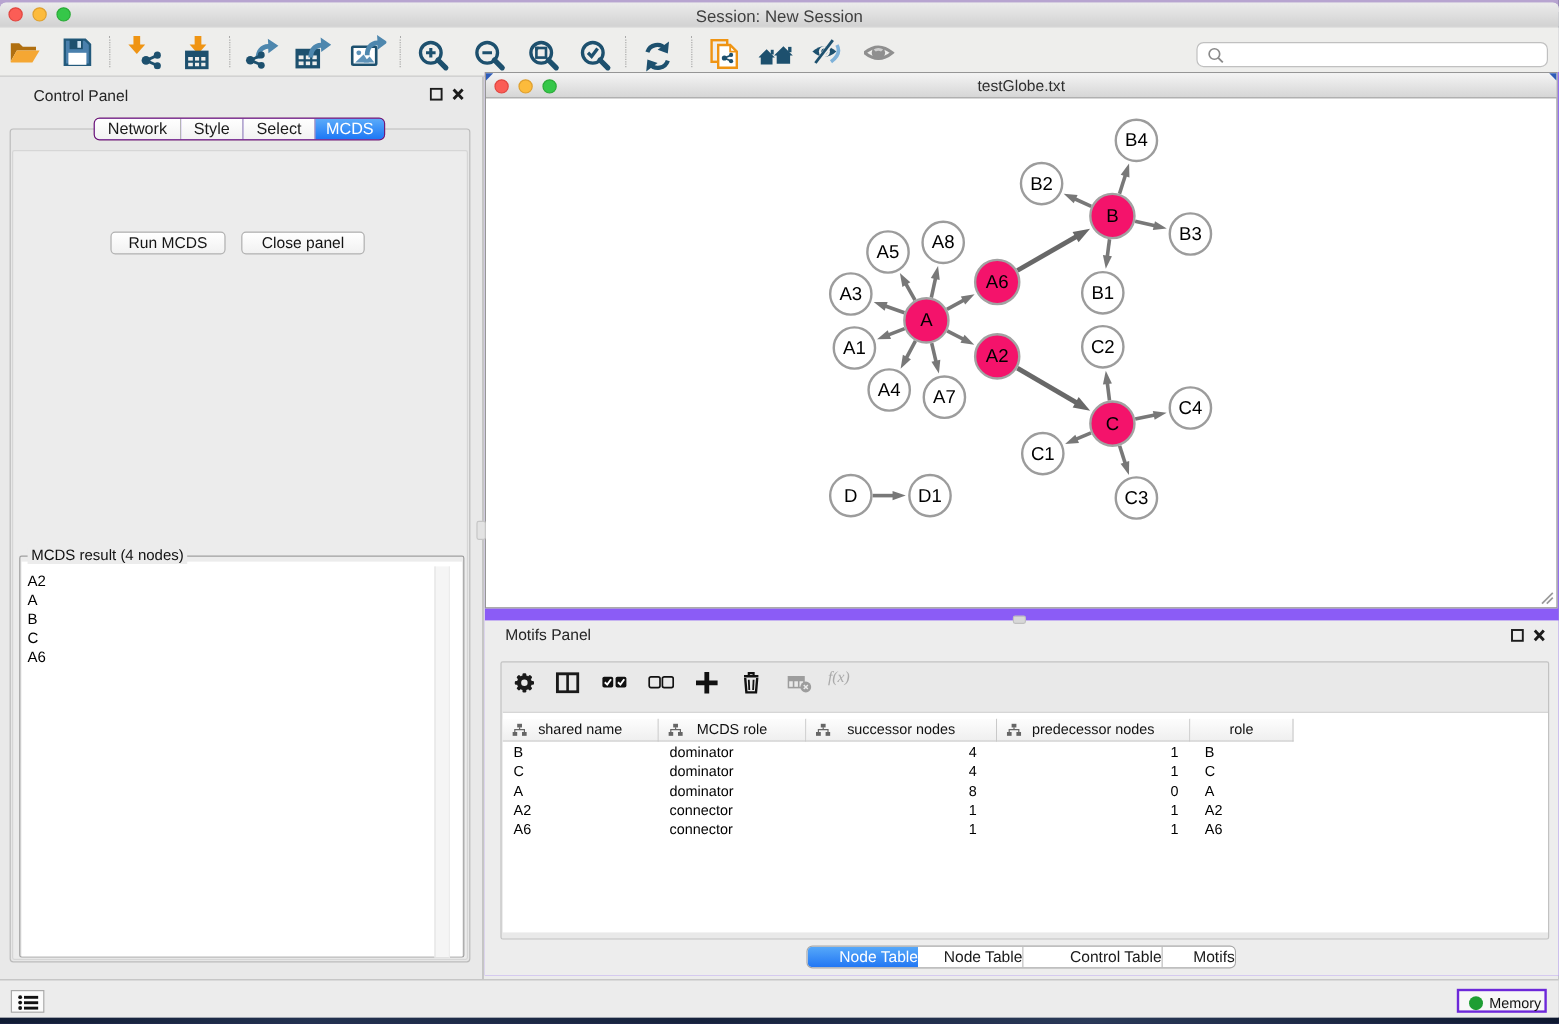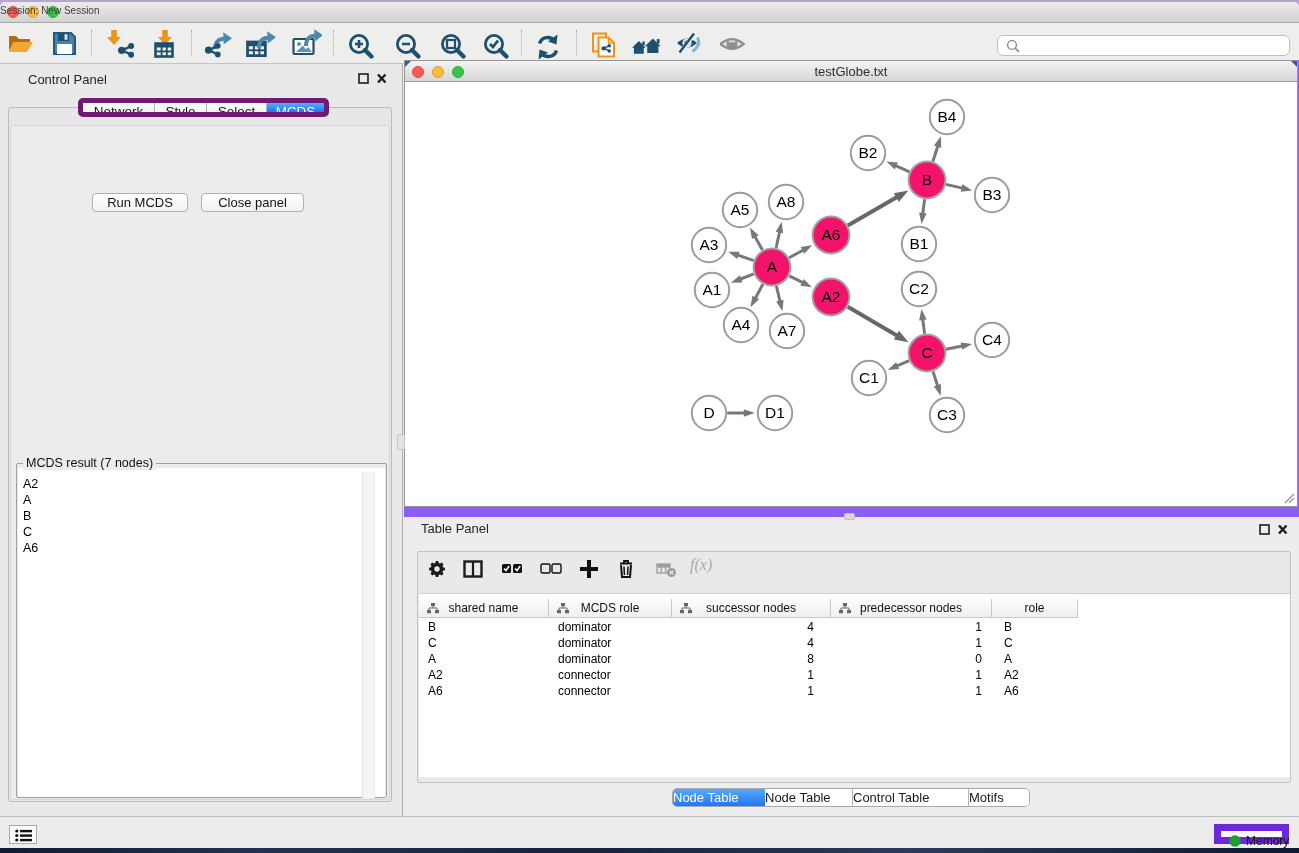--- a/index.html
+++ b/index.html
@@ -1,31 +1,31 @@
 <!DOCTYPE html>
 <html><head><meta charset="utf-8"><title>Session: New Session</title>
 <style>
 *{margin:0;padding:0;box-sizing:border-box}
 html,body{width:1299px;height:853px;overflow:hidden;font-family:"Liberation Sans",sans-serif;background:#18233d}
 .abs{position:absolute}
 #deskTop{position:absolute;left:0;top:0;width:1299px;height:10px;background:#b7a4d0}
 #bottomWall{position:absolute;left:0;top:845px;width:1299px;height:8px;background:linear-gradient(90deg,#101b33,#233250 20%,#16223c 45%,#2a3a58 70%,#0e1830)}
 #app{position:absolute;left:0;top:1.5px;width:1299px;height:846.5px;background:#ececec;border-radius:5px 5px 0 0;overflow:hidden}
 #titlebar{position:absolute;left:0;top:0;width:1299px;height:21.5px;background:linear-gradient(#ececec,#d2d2d2);border-bottom:1px solid #a9a9a9;border-radius:5px 5px 0 0}
-#titlebar .t{position:absolute;left:0;right:0;top:3.5px;font-size:10px;color:#404040}
+#titlebar .t{position:absolute;left:0;right:0;top:3.5px;text-align:center;font-size:14px;color:#404040}
 .tl{position:absolute;border-radius:50%}
 #toolbar{position:absolute;left:0;top:21.5px;width:1299px;height:40.5px;background:#eeeeec;border-bottom:1px solid #c4c4c4}
 .tbi{position:absolute;top:0}
 .tsep{position:absolute;top:7px;width:0;height:26px;border-left:1px dotted #a9a9a9}
 #searchbox{position:absolute;left:997px;top:11.5px;width:293px;height:21px;background:#fff;border:1px solid #c0c0c0;border-radius:6px}
 #cpanel{position:absolute;left:0;top:62px;width:403px;height:753px;background:#e9e9e9;border-right:1px solid #aeaeae}
 .panhead{position:absolute;font-size:13px;color:#252525}
 #cp-pane{position:absolute;left:8px;top:43px;width:384px;height:695px;background:#e7e7e7;border:1px solid #bcbcbc;border-radius:3px}
 #cp-inner{position:absolute;left:10px;top:61px;width:380px;height:675px;background:#ececec;border:1px solid #d6d6d6;border-radius:2px}
-#cp-tabs{position:absolute;left:78px;top:34px;height:19px;display:flex;border:5px solid #701a75;border-radius:5px;overflow:hidden;background:#8b5cf6;z-index:5}
+#cp-tabs{position:absolute;left:78px;top:34px;height:19px;display:flex;border:1px solid #701a75;border-radius:5px;overflow:hidden;background:#8b5cf6;z-index:5}
 #cp-tabs .tab{font-size:13.5px;color:#1a1a1a;text-align:center;line-height:17px;border-right:1px solid #b4b4b4;background:linear-gradient(#ffffff,#f2f2f2)}
 #cp-tabs .tab.sel{background:linear-gradient(#5aabfa,#1d78f5);color:#fff;border-right:none}
 .btn{position:absolute;height:19px;background:linear-gradient(#ffffff,#f1f1f1);border:1px solid #b1b1b1;border-radius:4px;font-size:13px;color:#141414;text-align:center;line-height:17px}
 #dropdown{position:absolute;left:44px;top:95px;width:311px;height:20px;background:#fff;border:1px solid #b3b3b3;border-radius:4px}
 #dropdown .txt{position:absolute;left:12px;top:2px;font-size:13.5px;color:#111}
 #dd-spin{position:absolute;right:-1px;top:-1px;width:19px;height:20px;border-radius:3px 5px 5px 3px;background:linear-gradient(#5fb0fb,#1a6ef3)}
 #fieldset{position:absolute;left:16px;top:399px;width:371px;height:335px;border:1px solid #9f9f9f;border-radius:2px}
 #fieldset .leg{position:absolute;left:6px;top:-8px;background:#ececec;font-size:12.5px;color:#111;padding:0 3px}
 #fieldset .listbox{position:absolute;left:1px;top:4px;width:367px;height:329px;background:#fff}
 #fieldset .items{position:absolute;left:5px;top:8px;font-size:12.5px;color:#000;line-height:16px}
@@ -33,26 +33,26 @@
 #mdi{position:absolute;left:404px;top:58px;width:1054px;height:753px;background:#8b5cf6}
 #netwin{position:absolute;left:0px;top:0.5px;width:894px;height:447px;border:1px solid #969696;background:#fff}
 #nw-title{position:absolute;left:0;top:0;width:100%;height:21px;background:linear-gradient(#f4f4f4,#d6d6d6);border-bottom:1px solid #9e9e9e}
 #nw-title .t{position:absolute;left:0;right:0;top:3px;text-align:center;font-size:13px;color:#2f2f2f}
 #tpanel{position:absolute;left:0;top:457px;width:895px;height:296px;background:#ededed}
 #tp-inner{position:absolute;left:13px;top:34px;width:874px;height:232px;background:#e9e9e9;border:1px solid #c2c2c2;border-radius:2px}
 #tp-table{position:absolute;left:1px;top:41px;width:871px;height:184px;background:#fff;border-top:1px solid #cdcdcd}
 .hcell{position:absolute;top:5px;height:19px;background:linear-gradient(#fdfdfd,#efefef);border-right:1px solid #c9c9c9;border-bottom:1px solid #c9c9c9;font-size:12px;color:#111;text-align:center;line-height:19px}
 .trow{position:absolute;font-size:12px;color:#000;height:16px;line-height:16px}
 #btabs{position:absolute;left:268px;top:271px;height:19px;display:flex;border:1px solid #a8a8a8;border-radius:5px;overflow:hidden;background:#fff}
-#btabs .tab{font-size:13px;color:#1a1a1a;text-align:left;line-height:17px;border-right:1px solid #b4b4b4;background:#fff}
+#btabs .tab{font-size:13px;color:#1a1a1a;text-align:right;line-height:17px;border-right:1px solid #b4b4b4;background:#fff}
 #btabs .tab.sel{background:linear-gradient(#56a8f9,#2277f4);color:#fff;border-right:none}
 #btabs .tab:last-child{border-right:none}
 #statusbar{position:absolute;left:0;top:814.5px;width:1299px;height:32px;background:#ececec;border-top:1px solid #bdbdbd}
 #listbtn{position:absolute;left:9px;top:8px;width:28px;height:19px;background:#fbfbfb;border:1px solid #a9a9a9}
-#membtn{position:absolute;left:1214px;top:7px;width:75px;height:20px;background:#f7f7f7;border:7px solid #6d28d9;font-size:12px;color:#111}
+#membtn{position:absolute;left:1214px;top:7px;width:75px;height:20px;background:#f7f7f7;border:2px solid #6d28d9;font-size:12px;color:#111}
 </style></head>
 <body>
 <div id="deskTop"></div>
 <div id="bottomWall"></div>
 <div id="app">
   <div id="titlebar">
       <div class="tl" style="left:7px;top:4px;width:12px;height:12px;background:#fb5d56;border:1px solid #e14640"></div>
       <div class="tl" style="left:27px;top:4px;width:12px;height:12px;background:#fcbb3c;border:1px solid #dfa02f"></div>
       <div class="tl" style="left:47px;top:4px;width:12px;height:12px;background:#35c749;border:1px solid #2bab38"></div>
       <div class="t">Session: New Session</div>
@@ -216,21 +216,21 @@
       </div>
 <div id="cp-pane"></div>
 <div id="cp-inner"></div>
 <div class="btn" style="left:92px;top:129px;width:96px">Run MCDS</div>
 <div class="btn" style="left:201px;top:129px;width:103px">Close panel</div>
 <div id="fieldset">
   <div class="listbox">
           <div class="items">A2<br>A<br>B<br>C<br>A6</div>
           <div class="sbar"></div>
         </div>
-  <div class="leg">MCDS result (7 nodes)</div>
+  <div class="leg">MCDS result (4 nodes)</div>
 </div>
 </div>
   <div id="mdi">
     <div id="netwin">
 <div id="nw-title">
           <div class="tl" style="left:7px;top:5px;width:12px;height:12px;background:#fb5d56;border:1px solid #e14640"></div>
           <div class="tl" style="left:27px;top:5px;width:12px;height:12px;background:#fcbb3c;border:1px solid #dfa02f"></div>
           <div class="tl" style="left:47px;top:5px;width:12px;height:12px;background:#35c749;border:1px solid #2bab38"></div>
           <div class="t">testGlobe.txt</div>
         </div>
@@ -317,21 +317,21 @@
 <circle cx="426" cy="153" r="18.4" fill="#f4136b" stroke="#a2a2a2" stroke-width="2"></circle>
 <text x="426" y="158" text-anchor="middle" font-size="15.5" fill="#000">A6</text>
 <circle cx="426" cy="215" r="18.4" fill="#f4136b" stroke="#a2a2a2" stroke-width="2"></circle>
 <text x="426" y="220" text-anchor="middle" font-size="15.5" fill="#000">A2</text>
 <circle cx="522" cy="98" r="18.4" fill="#f4136b" stroke="#a2a2a2" stroke-width="2"></circle>
 <text x="522" y="103" text-anchor="middle" font-size="15.5" fill="#000">B</text>
 <circle cx="522" cy="271" r="18.4" fill="#f4136b" stroke="#a2a2a2" stroke-width="2"></circle>
 <text x="522" y="276" text-anchor="middle" font-size="15.5" fill="#000">C</text>
 </svg>
     <div id="tpanel">
-<div class="panhead" style="left:17px;top:4px">Table Panel</div>
+<div class="panhead" style="left:17px;top:4px">Motifs Panel</div>
 <svg class="abs" style="left:855px;top:7px" width="30" height="12" viewBox="0 0 30 12">
           <rect x="1" y="1" width="9" height="9" fill="none" stroke="#1c1c1c" stroke-width="1.6"></rect>
           <path d="M20 1.5 L27.5 9.5 M27.5 1.5 L20 9.5" stroke="#1c1c1c" stroke-width="2.4"></path>
         </svg>
 <div id="tp-inner">
           <svg class="abs" style="left:9px;top:7px" width="20" height="20" viewBox="0 0 20 20">
             <g fill="#1a1a1a">
               <rect x="8.4" y="2" width="3.2" height="16" rx="1" transform="rotate(0 10 10)"></rect>
               <rect x="8.4" y="2" width="3.2" height="16" rx="1" transform="rotate(45 10 10)"></rect>
               <rect x="8.4" y="2" width="3.2" height="16" rx="1" transform="rotate(90 10 10)"></rect>
@@ -368,21 +368,21 @@
             <g stroke="#9d9d9d" fill="none" stroke-width="1.3">
               <rect x="1" y="2" width="13" height="9"></rect>
               <line x1="1" y1="5" x2="14" y2="5"></line>
               <line x1="5.3" y1="2" x2="5.3" y2="11"></line>
               <line x1="9.6" y1="2" x2="9.6" y2="11"></line>
             </g>
             <rect x="1" y="2" width="13" height="3" fill="#9d9d9d"></rect>
             <circle cx="15.5" cy="10.5" r="4.5" fill="#9d9d9d"></circle>
             <path d="M13.8 8.8 L17.2 12.2 M17.2 8.8 L13.8 12.2" stroke="#e9e9e9" stroke-width="1.3"></path>
           </svg>
-          <div class="abs" style="left:272px;top:4px;font-family:'Liberation Serif',serif;font-style:italic;font-size:16px;color:#aaa">f(x)</div>
+          <div class="abs" style="left:272px;top:4px;font-family:'Liberation Serif',serif;font-style:italic;font-size:13px;color:#aaa">f(x)</div>
 <div id="tp-table">
             <div class="hcell" style="left:0px;width:130px"><svg class="abs" style="left:8px;top:4px" width="12" height="11" viewBox="0 0 12 11">
                 <g fill="#666">
                   <rect x="4" y="0" width="4" height="3.2"></rect>
                   <rect x="0" y="7" width="4" height="3.2"></rect>
                   <rect x="8" y="7" width="4" height="3.2"></rect>
                 </g>
                 <path d="M6 3 L6 5 M2 7 L2 5 L10 5 L10 7" fill="none" stroke="#666" stroke-width="1"></path>
               </svg>shared name</div>
             <div class="hcell" style="left:130px;width:123px"><svg class="abs" style="left:8px;top:4px" width="12" height="11" viewBox="0 0 12 11">

